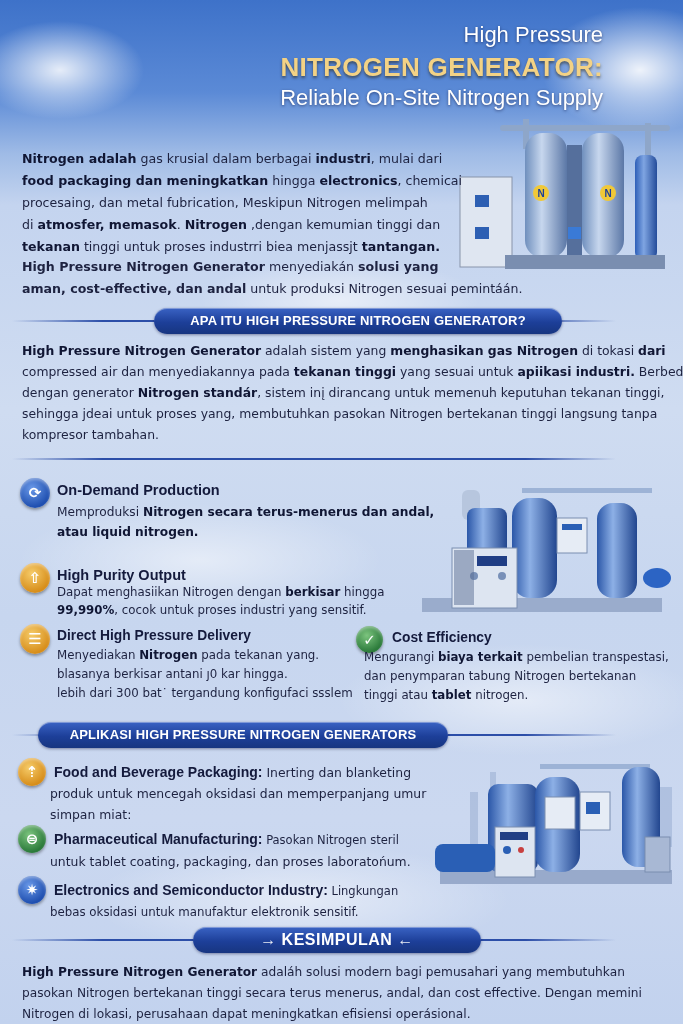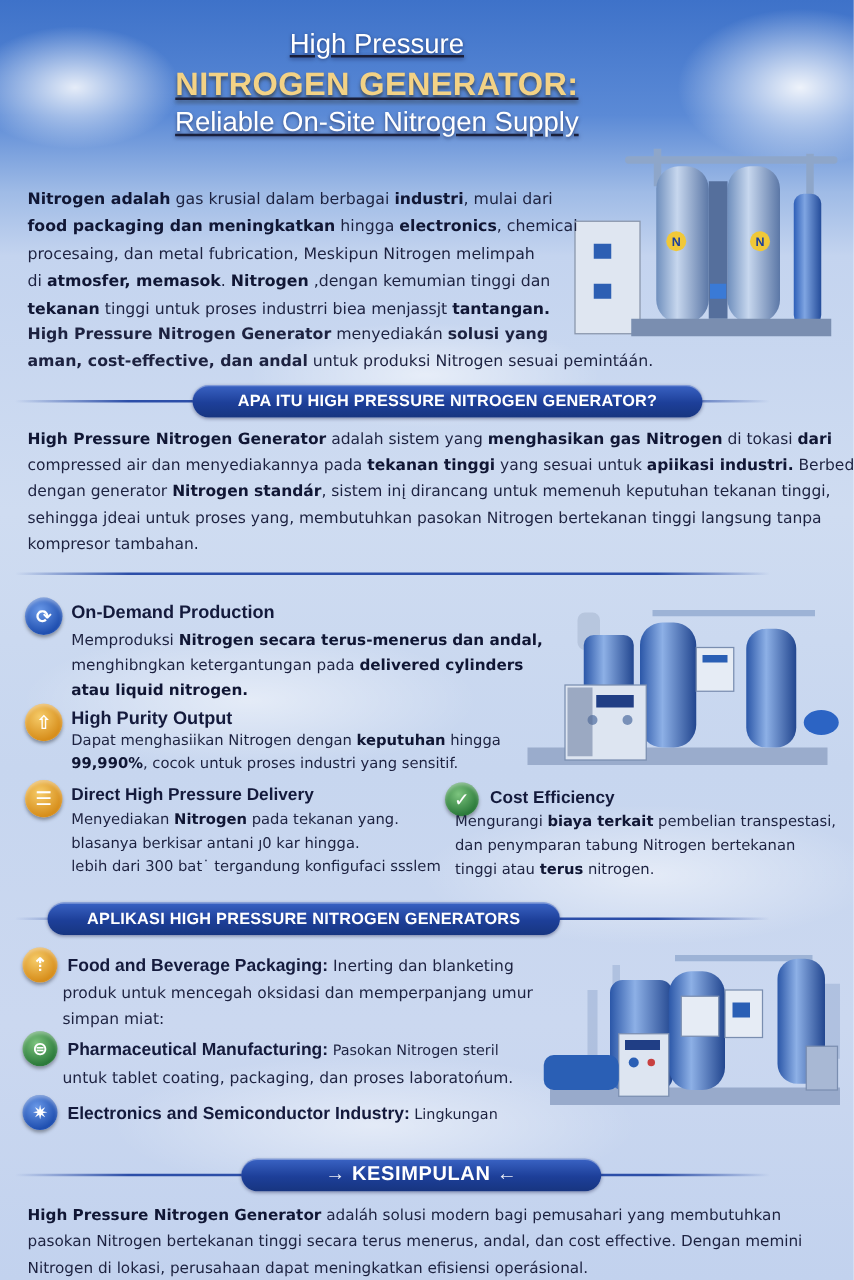--- a/index.html
+++ b/index.html
@@ -10,21 +10,21 @@
     position: relative;
     background:
       radial-gradient(ellipse 120px 70px at 60px 70px, rgba(255,255,255,0.85), rgba(255,255,255,0) 70%),
       radial-gradient(ellipse 140px 90px at 640px 70px, rgba(255,255,255,0.9), rgba(255,255,255,0) 70%),
       radial-gradient(ellipse 200px 60px at 340px 300px, rgba(255,255,255,0.55), rgba(255,255,255,0) 70%),
       radial-gradient(ellipse 260px 80px at 200px 560px, rgba(255,255,255,0.5), rgba(255,255,255,0) 70%),
       radial-gradient(ellipse 260px 80px at 520px 700px, rgba(255,255,255,0.5), rgba(255,255,255,0) 70%),
       radial-gradient(ellipse 300px 80px at 300px 900px, rgba(255,255,255,0.5), rgba(255,255,255,0) 70%),
       linear-gradient(180deg, #3e72c9 0%, #5b8ad6 9%, #9fbbe6 15%, #c4d4ef 20%, #cfdcf1 40%, #c7d6ef 60%, #cbd8f0 80%, #c2d2ee 100%);
   }
-  .header { position: absolute; top: 22px; left: 0; width: 603px; text-align: center; text-decoration: underline; }
+  .header { position: absolute; top: 22px; left: 0; width: 603px; text-align: right; }
   .h-line1 { font-family: "Liberation Sans", sans-serif; color: #ffffff; font-size: 22px; text-shadow: 0 1px 3px rgba(0,0,40,0.5); }
   .h-line2 { font-family: "Liberation Sans", sans-serif; font-weight: bold; color: #f3d285; font-size: 26px; letter-spacing: 0.3px; margin-top: 4px; text-shadow: 0 2px 3px rgba(40,30,0,0.55); }
   .h-line3 { font-family: "Liberation Sans", sans-serif; color: #ffffff; font-size: 22px; margin-top: 2px; text-shadow: 0 1px 3px rgba(0,0,40,0.5); }
 
   .intro { position: absolute; top: 148px; left: 22px; width: 440px; font-size: 12.6px; line-height: 22px; color: #1d2240; }
   .intro b { font-weight: bold; color: #101634; }
   .intro2 { position: absolute; top: 256px; left: 22px; width: 485px; font-size: 12.6px; line-height: 22px; color: #1d2240; }
 
   .section-bar { position: absolute; left: 0; width: 628px; height: 26px; }
   .section-bar .rule { position: absolute; top: 12px; left: 12px; right: 12px; height: 2px; background: linear-gradient(90deg, rgba(40,70,160,0) 0%, #2c4ea8 15%, #2c4ea8 85%, rgba(40,70,160,0) 100%); }
@@ -121,51 +121,50 @@
 
 <div class="section-bar" style="top:446px;">
   <div class="rule"></div>
 </div>
 
 <div class="feature" style="top:478px;left:20px;">
   <div class="f-icon blue">⟳</div>
   <div class="f-title">On-Demand Production</div>
   <div class="f-desc" style="top:24px;" id="adv0">
       <div style="white-space: nowrap;"><span>Memproduksi </span><b>Nitrogen secara terus-menerus</b><span> </span><b>dan andal,</b></div>
-      <div style="white-space: nowrap;"><span>menghibngkan ketergantungan pada </span><b>delivered cylinders</b></div>
       <div style="white-space: nowrap;"><b>atau liquid nitrogen.</b></div>
     </div>
 </div>
 
 <div class="feature" style="top:563px;left:20px;">
   <div class="f-icon orange">⇧</div>
   <div class="f-title">High Purity Output</div>
   <div class="f-desc" style="top:20px;font-size:11.8px;line-height:18px;" id="adv1">
-      <div style="white-space: nowrap;"><span>Dapat menghasiikan Nitrogen dengan </span><b>keputuhan</b><span> hingga</span></div>
+      <div style="white-space: nowrap;"><span>Dapat menghasiikan Nitrogen dengan </span><b>berkisar</b><span> hingga</span></div>
       <div style="white-space: nowrap;"><b>99,990%</b><span>, cocok untuk proses industri yang sensitif.</span></div>
     </div>
 </div>
 
 <div class="feature" style="top:624px;left:20px;">
   <div class="f-icon orange">☰</div>
   <div class="f-title" style="font-size:13.8px;">Direct High Pressure Delivery</div>
   <div class="f-desc" style="top:22px;font-size:11.8px;line-height:19px;" id="adv2">
       <div style="white-space: nowrap;"><span>Menyediakan </span><b>Nitrogen</b><span> pada tekanan yang.</span></div>
       <div style="white-space: nowrap;"><span>blasanya berkisar antani ȷ0 kar hingga.</span></div>
       <div style="white-space: nowrap;"><span>lebih dari 300 bat˙ tergandung konfigufaci ssslem</span></div>
     </div>
 </div>
 
 <div class="feature" style="top:626px;left:356px;">
   <div class="f-icon green" style="width:27px;height:27px;">✓</div>
   <div class="f-title" style="left:36px;font-size:13.8px;">Cost Efficiency</div>
   <div class="f-desc" style="top:22px;left:8px;font-size:11.8px;line-height:19px;" id="adv3">
       <div style="white-space: nowrap;"><span>Mengurangi </span><b>biaya terkait</b><span> pembelian transpestasi,</span></div>
       <div style="white-space: nowrap;"><span>dan penymparan tabung Nitrogen bertekanan</span></div>
-      <div style="white-space: nowrap;"><span>tinggi atau </span><b>terus</b><span> nitrogen.</span></div>
+      <div style="white-space: nowrap;"><span>tinggi atau </span><b>tablet</b><span> nitrogen.</span></div>
     </div>
 </div>
 
 <svg class="machine" style="left:412px;top:478px;" width="268" height="145" viewBox="0 0 268 145">
   <defs>
     <linearGradient id="tankB" x1="0" x2="1">
       <stop offset="0" stop-color="#2b57a8"></stop>
         <stop offset="0.4" stop-color="#8db0e6"></stop>
         <stop offset="1" stop-color="#22468f"></stop>
     </linearGradient>
@@ -205,20 +204,21 @@
   <div style="position:absolute;left:36px;top:4px;width:420px;">
     <div class="app-line"><span class="app-title">Pharmaceutical Manufacturing:</span><span style="font-size:11.5px;"> Pasokan Nitrogen steril</span></div>
     <div class="app-line" style="margin-left:-4px;">untuk tablet coating, packaging, dan proses laboratońum.</div>
   </div>
 </div>
 
 <div class="app" style="top:876px;left:18px;">
   <div class="f-icon blue" style="width:28px;height:28px;">✷</div>
   <div style="position:absolute;left:36px;top:4px;width:420px;">
     <div class="app-line"><span class="app-title">Electronics and Semiconductor Industry:</span><span style="font-size:11.5px;"> Lingkungan</span></div>
+    <div class="app-line" style="margin-left:-4px;font-size:11.8px;">bebas oksidasi untuk manufaktur elektronik sensitif.</div>
   </div>
 </div>
 
 <svg class="machine" style="left:430px;top:752px;" width="250" height="140" viewBox="0 0 250 140">
   <defs>
     <linearGradient id="tankC" x1="0" x2="1">
       <stop offset="0" stop-color="#2b57a8"></stop>
         <stop offset="0.4" stop-color="#8db0e6"></stop>
         <stop offset="1" stop-color="#22468f"></stop>
     </linearGradient>

